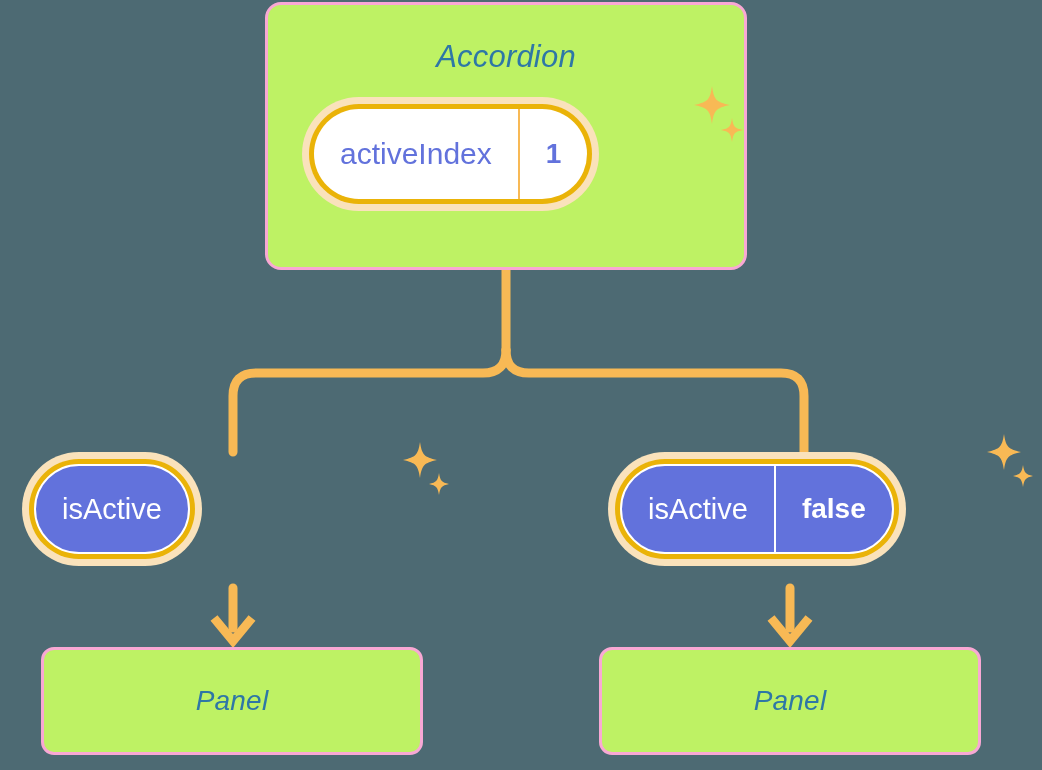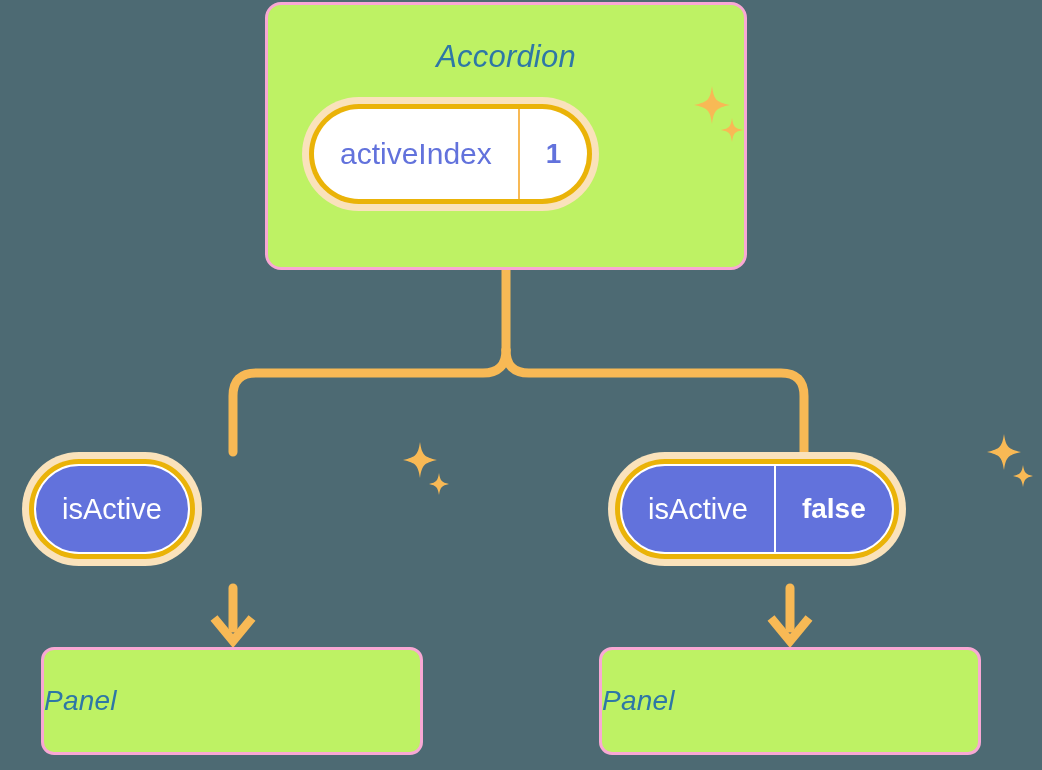--- a/index.html
+++ b/index.html
@@ -63,21 +63,21 @@
   #accordion-card .card-title {
     margin-top: 34px;
   }
 
   .panel-card {
     width: 382px;
     height: 108px;
     top: 647px;
     display: flex;
     align-items: center;
-    justify-content: flex-start;
+    justify-content: center;
     border-radius: 13px;
   }
   #panel-left  { left: 41px; }
   #panel-right { left: 599px; }
   .panel-card .card-title { font-size: 28px; }
 
   
   .pill-wrap {
     position: absolute;
     z-index: 4;

